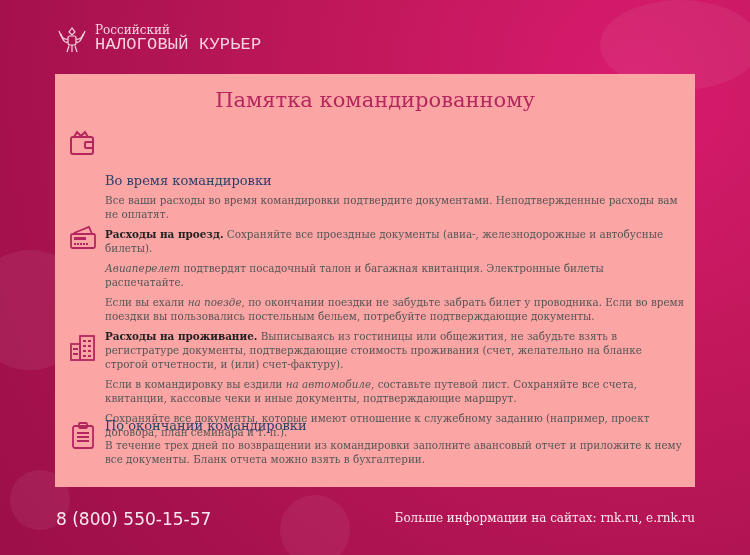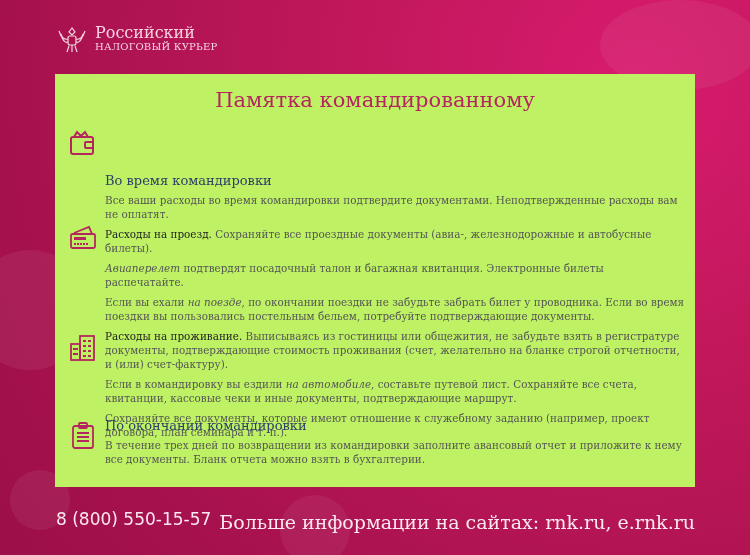--- a/index.html
+++ b/index.html
@@ -5,38 +5,38 @@
   html, body { margin: 0; padding: 0; }
   body {
     width: 750px; height: 555px; overflow: hidden; position: relative;
     background: radial-gradient(circle at 85% 15%, #d81b6f 0%, #c2185b 35%, #a8124e 75%, #9c0f48 100%);
     font-family: "DejaVu Serif", serif;
   }
   .bokeh { position: absolute; border-radius: 50%; background: rgba(255,255,255,0.06); }
   .header { position: absolute; left: 55px; top: 22px; display: flex; align-items: center; }
   .logo-emblem { width: 34px; height: 34px; margin-right: 6px; }
   .brand { color: #f6d4e2; line-height: 1.05; }
-  .brand .l1 { font-size: 16px; }
-  .brand .l2 { font-size: 10px; letter-spacing: 0.2px; }
+  .brand .l1 { font-size: 12px; }
+  .brand .l2 { font-size: 17px; letter-spacing: 0.2px; font-family: Liberation Mono, monospace; }
   .card {
     position: absolute; left: 55px; top: 74px; width: 640px; height: 413px;
-    background: #bef264;
+    background: #fca5a5;
   }
   .title {
     position: absolute; left: 0; right: 0; top: 14px; text-align: center;
     color: #b5265e; font-size: 21px; font-family: "DejaVu Serif", serif;
   }
   .sec { position: absolute; left: 50px; width: 580px; font-size: 10.4px; color: #555; line-height: 14px; }
   .sec h2 { margin: 0 0 5px 0; font-size: 13px; font-weight: normal; color: #2d3e68; }
   .sec p { margin: 0 0 6px 0; }
-  .sec b { color: #222; font-weight: normal; }
+  .sec b { color: #222; font-weight: bold; }
   .sec i { font-style: italic; }
   .icon { position: absolute; left: 14px; width: 28px; height: 28px; }
   .footer-phone { position: absolute; left: 56px; top: 509px; color: #fbe8f0; font-size: 17px; font-family: "DejaVu Sans", sans-serif; }
-  .footer-info { position: absolute; right: 55px; top: 511px; color: #fbe8f0; font-size: 19px; }
+  .footer-info { position: absolute; right: 55px; top: 511px; color: #fbe8f0; font-size: 12px; }
 </style>
 </head>
 <body>
 
 <div class="bokeh" style="left:-30px;top:250px;width:120px;height:120px;"></div>
 <div class="bokeh" style="left:10px;top:470px;width:60px;height:60px;"></div>
 <div class="bokeh" style="left:600px;top:0px;width:160px;height:90px;"></div>
 <div class="bokeh" style="left:280px;top:495px;width:70px;height:70px;"></div>
 
 <div class="header">

